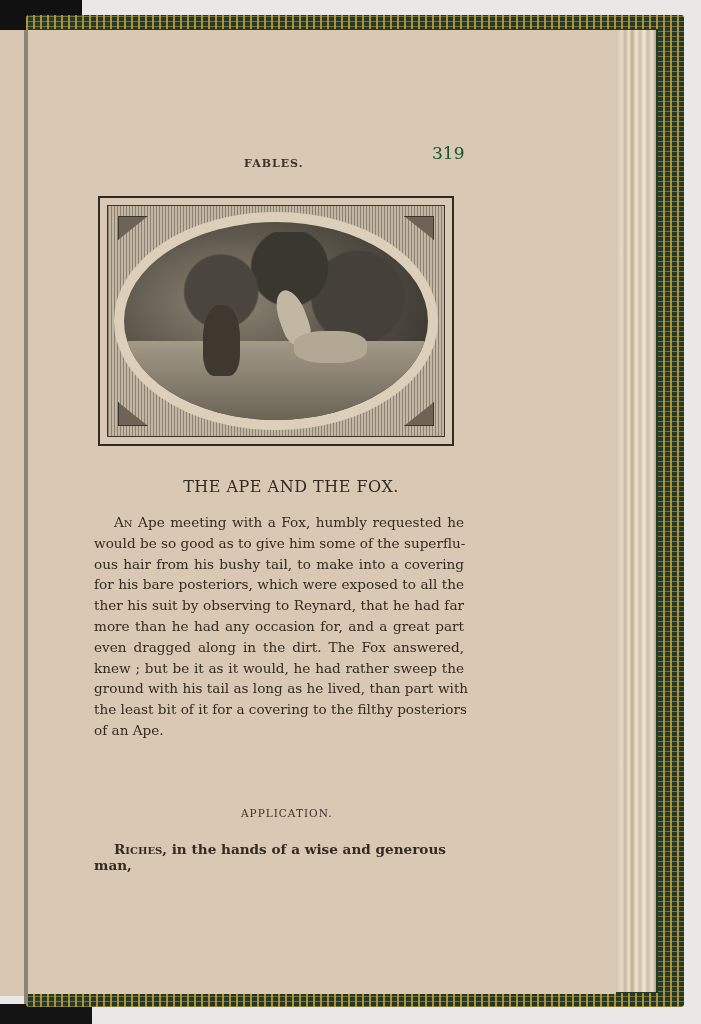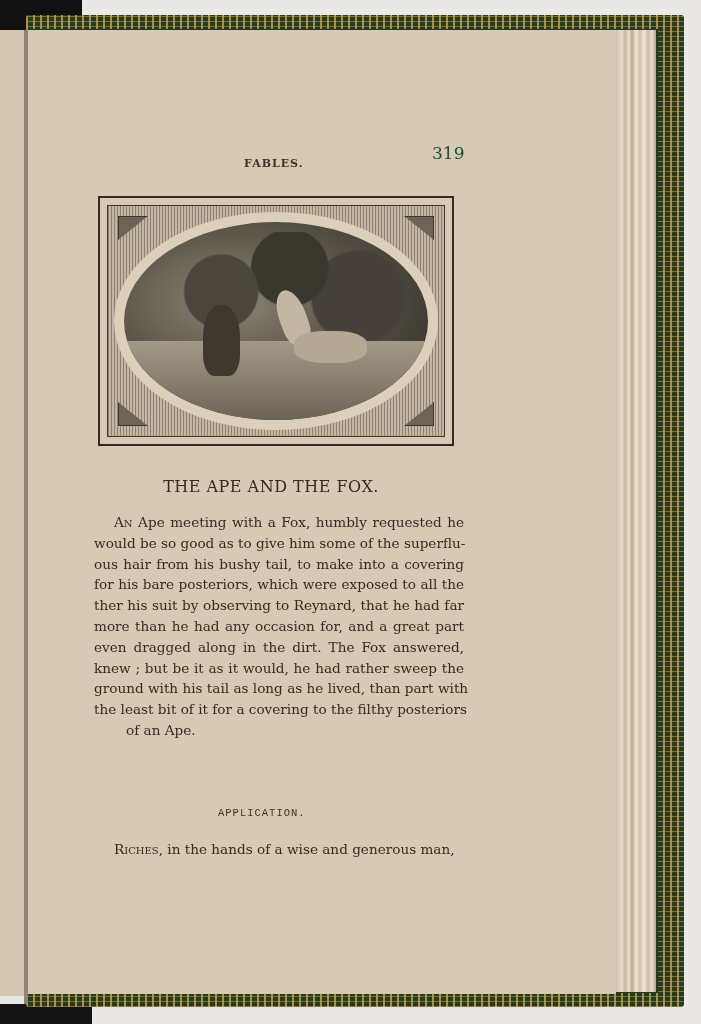--- a/index.html
+++ b/index.html
@@ -23,28 +23,28 @@
   .oval{position:absolute;left:10px;top:10px;right:10px;bottom:10px;border-radius:50%;overflow:hidden;
     background:radial-gradient(ellipse at 35% 40%,#8d8574 0,#5e584c 40%,#3d3a33 75%);}
   .ground{position:absolute;left:0;right:0;bottom:0;height:40%;background:linear-gradient(180deg,#a39987,#6b6456);}
   .trees{position:absolute;left:5%;top:5%;width:90%;height:60%;
     background:radial-gradient(circle at 30% 50%,#4a463d 0 18%,transparent 19%),radial-gradient(circle at 55% 30%,#3a372f 0 22%,transparent 23%),radial-gradient(circle at 80% 55%,#45413a 0 20%,transparent 21%);}
   .ape{position:absolute;left:26%;top:42%;width:12%;height:36%;background:#3e382f;border-radius:45% 45% 30% 30%;}
   .fox{position:absolute;left:56%;top:55%;width:24%;height:16%;background:#b3a893;border-radius:40%;}
   .foxtail{position:absolute;left:51%;top:34%;width:9%;height:28%;background:#c2b7a2;border-radius:50% 50% 30% 30%;transform:rotate(-20deg);}
   .corner{position:absolute;width:28px;height:22px;border:1px solid #3a352d;background:#6d6456;}
   .title{position:absolute;top:477px;left:0;width:560px;padding-left:0;text-align:center;font-size:16px;letter-spacing:.5px;color:#332b21;}
-  .title span{position:absolute;left:156px;width:230px;}
+  .title span{position:absolute;left:176px;width:230px;}
   .body{position:absolute;left:94px;top:512px;width:370px;font-size:13.6px;line-height:20.8px;color:#332b21;text-align:justify;}
   .line{display:block;text-align:justify;text-align-last:justify;white-space:nowrap;}
-  .line.last{text-align-last:left;margin-left:32px;}
+  .line.last{text-align-last:left;}
   .sc{font-variant:small-caps;}
   .app-head{position:absolute;top:807px;left:0;width:560px;font-size:10.5px;letter-spacing:1px;color:#3b3328;}
-  .app-head span{position:absolute;left:218px;font-family:Liberation Mono, monospace;}
-  .app-body{position:absolute;left:94px;top:841px;width:370px;font-size:13.6px;color:#332b21;}
+  .app-head span{position:absolute;left:241px;}
+  .app-body{position:absolute;left:94px;top:841px;width:370px;font-size:13.6px;color:#332b21;font-weight:bold;}
 </style>
 </head>
 <body>
 
 <div class="topdark"></div>
 <div class="botdark"></div>
 
 <div class="cover">
   <div class="cover-inner"></div>
 </div>

